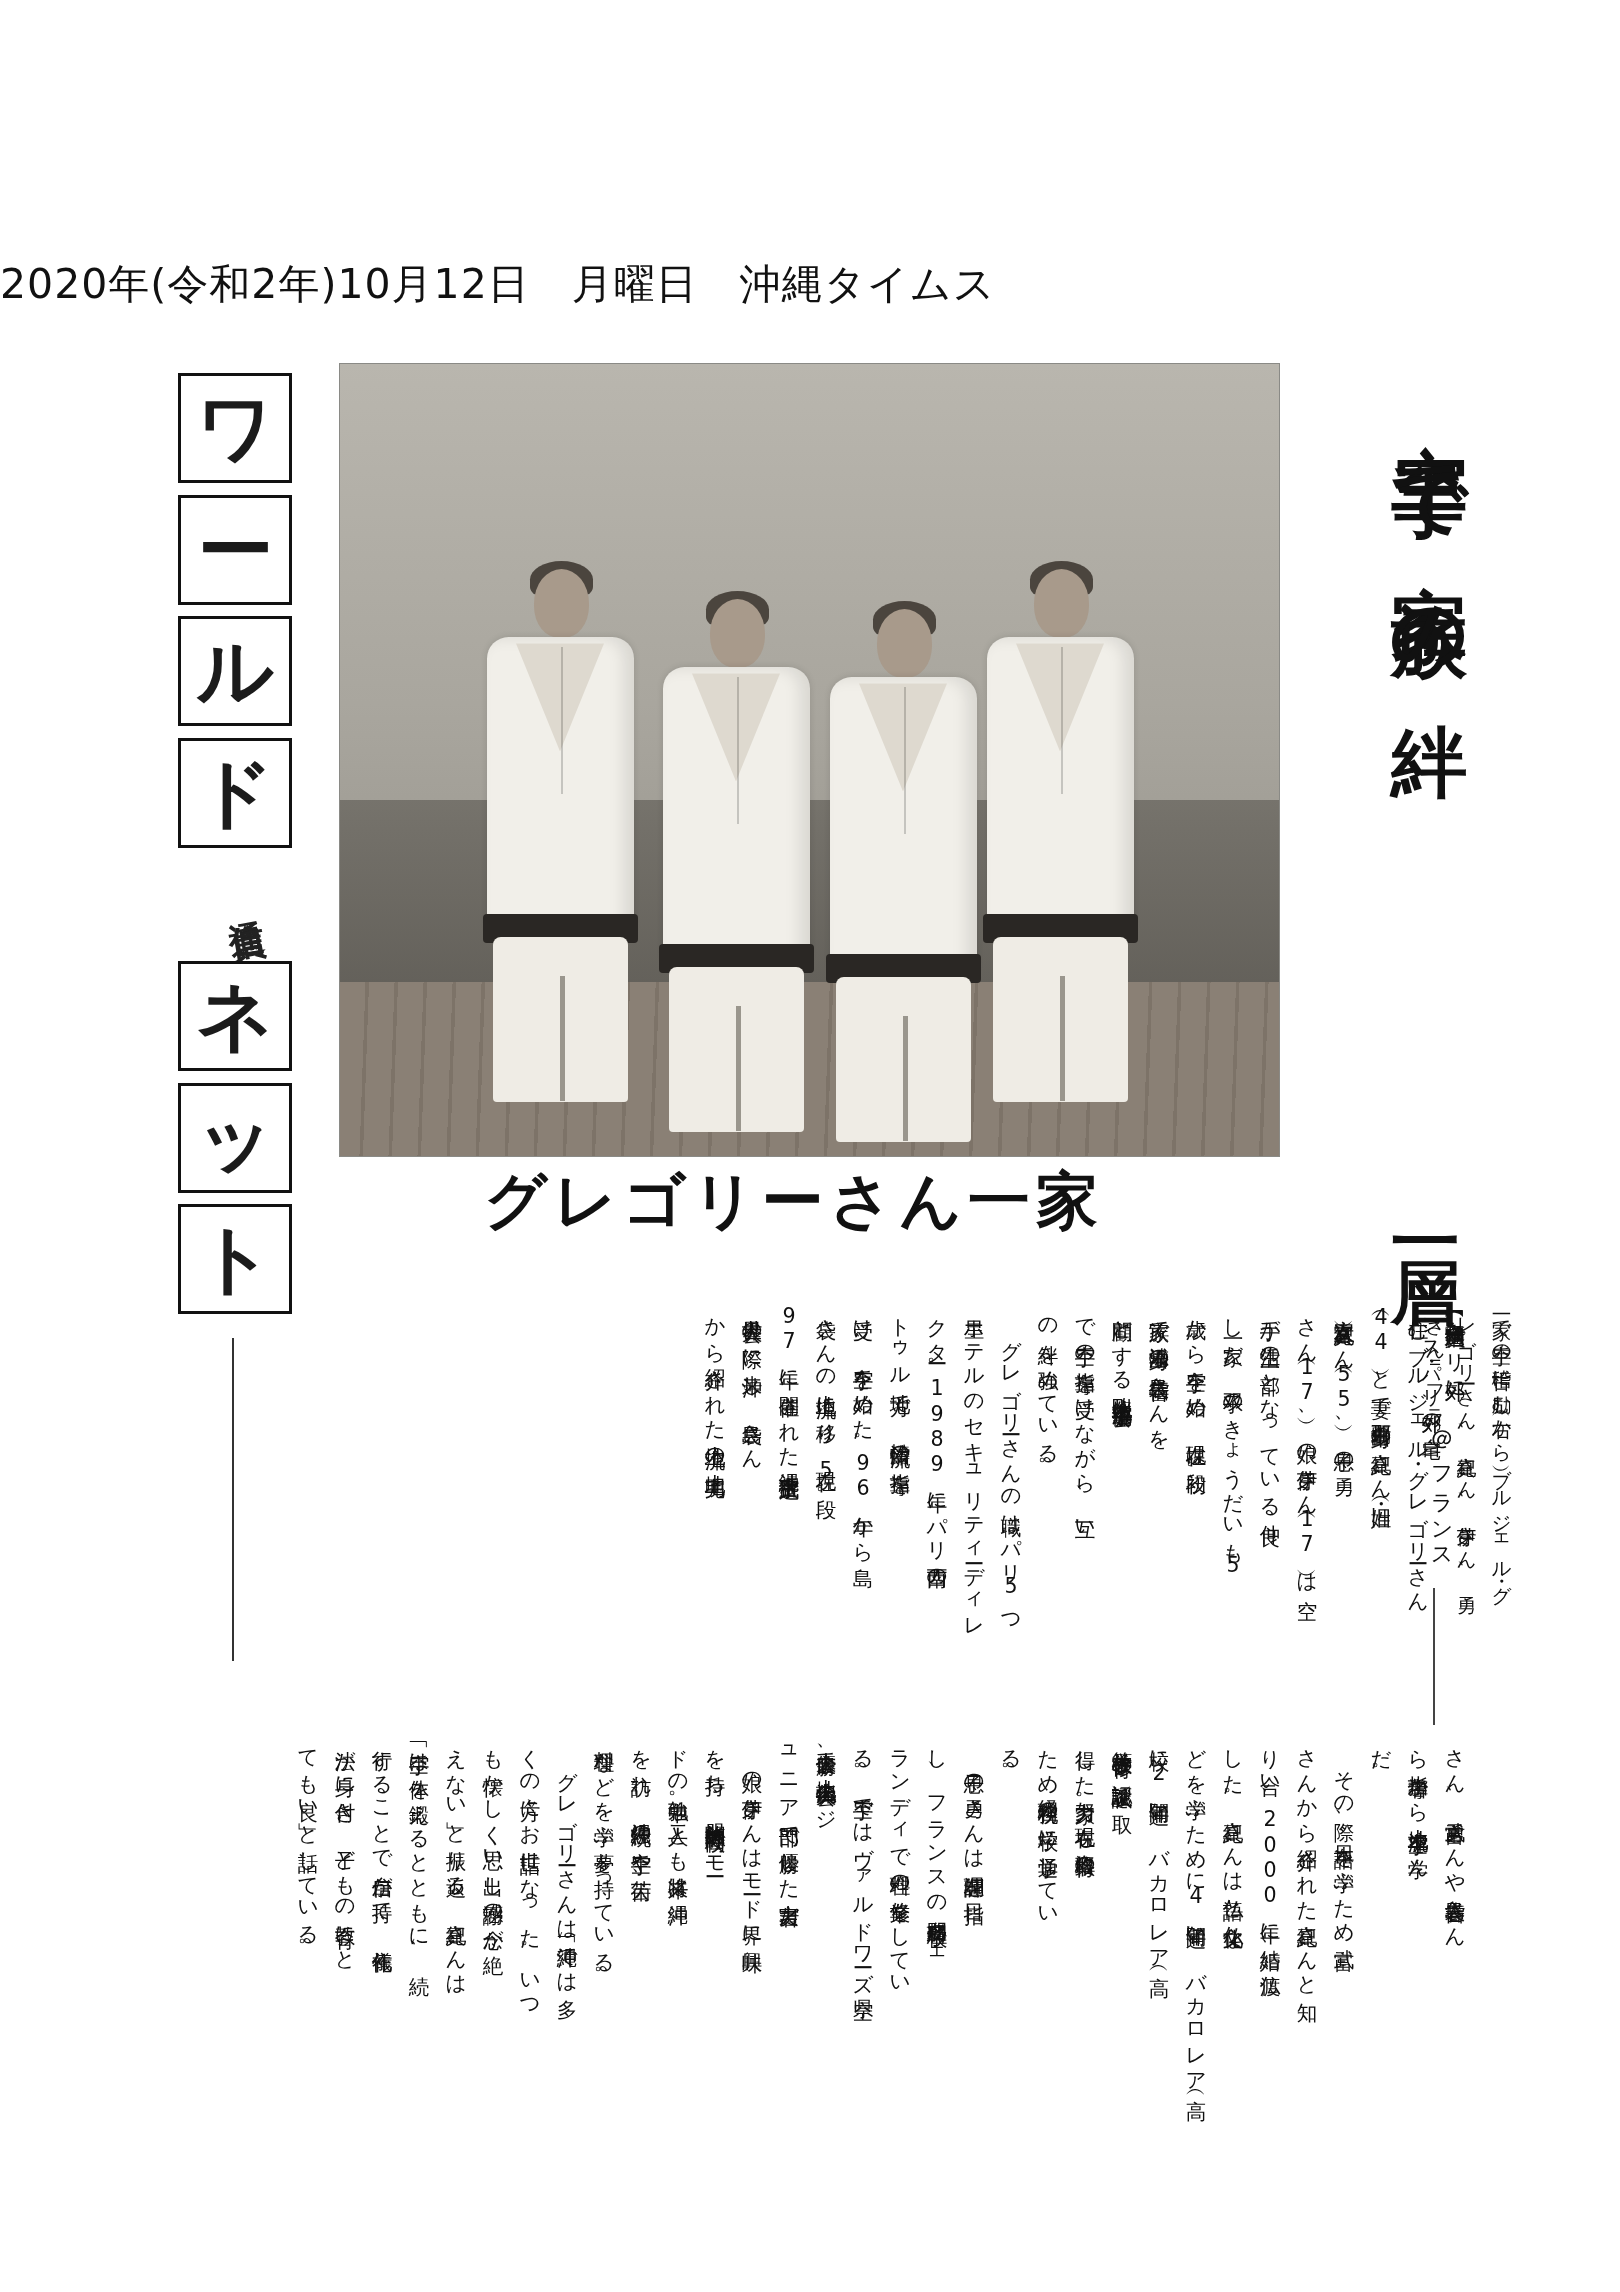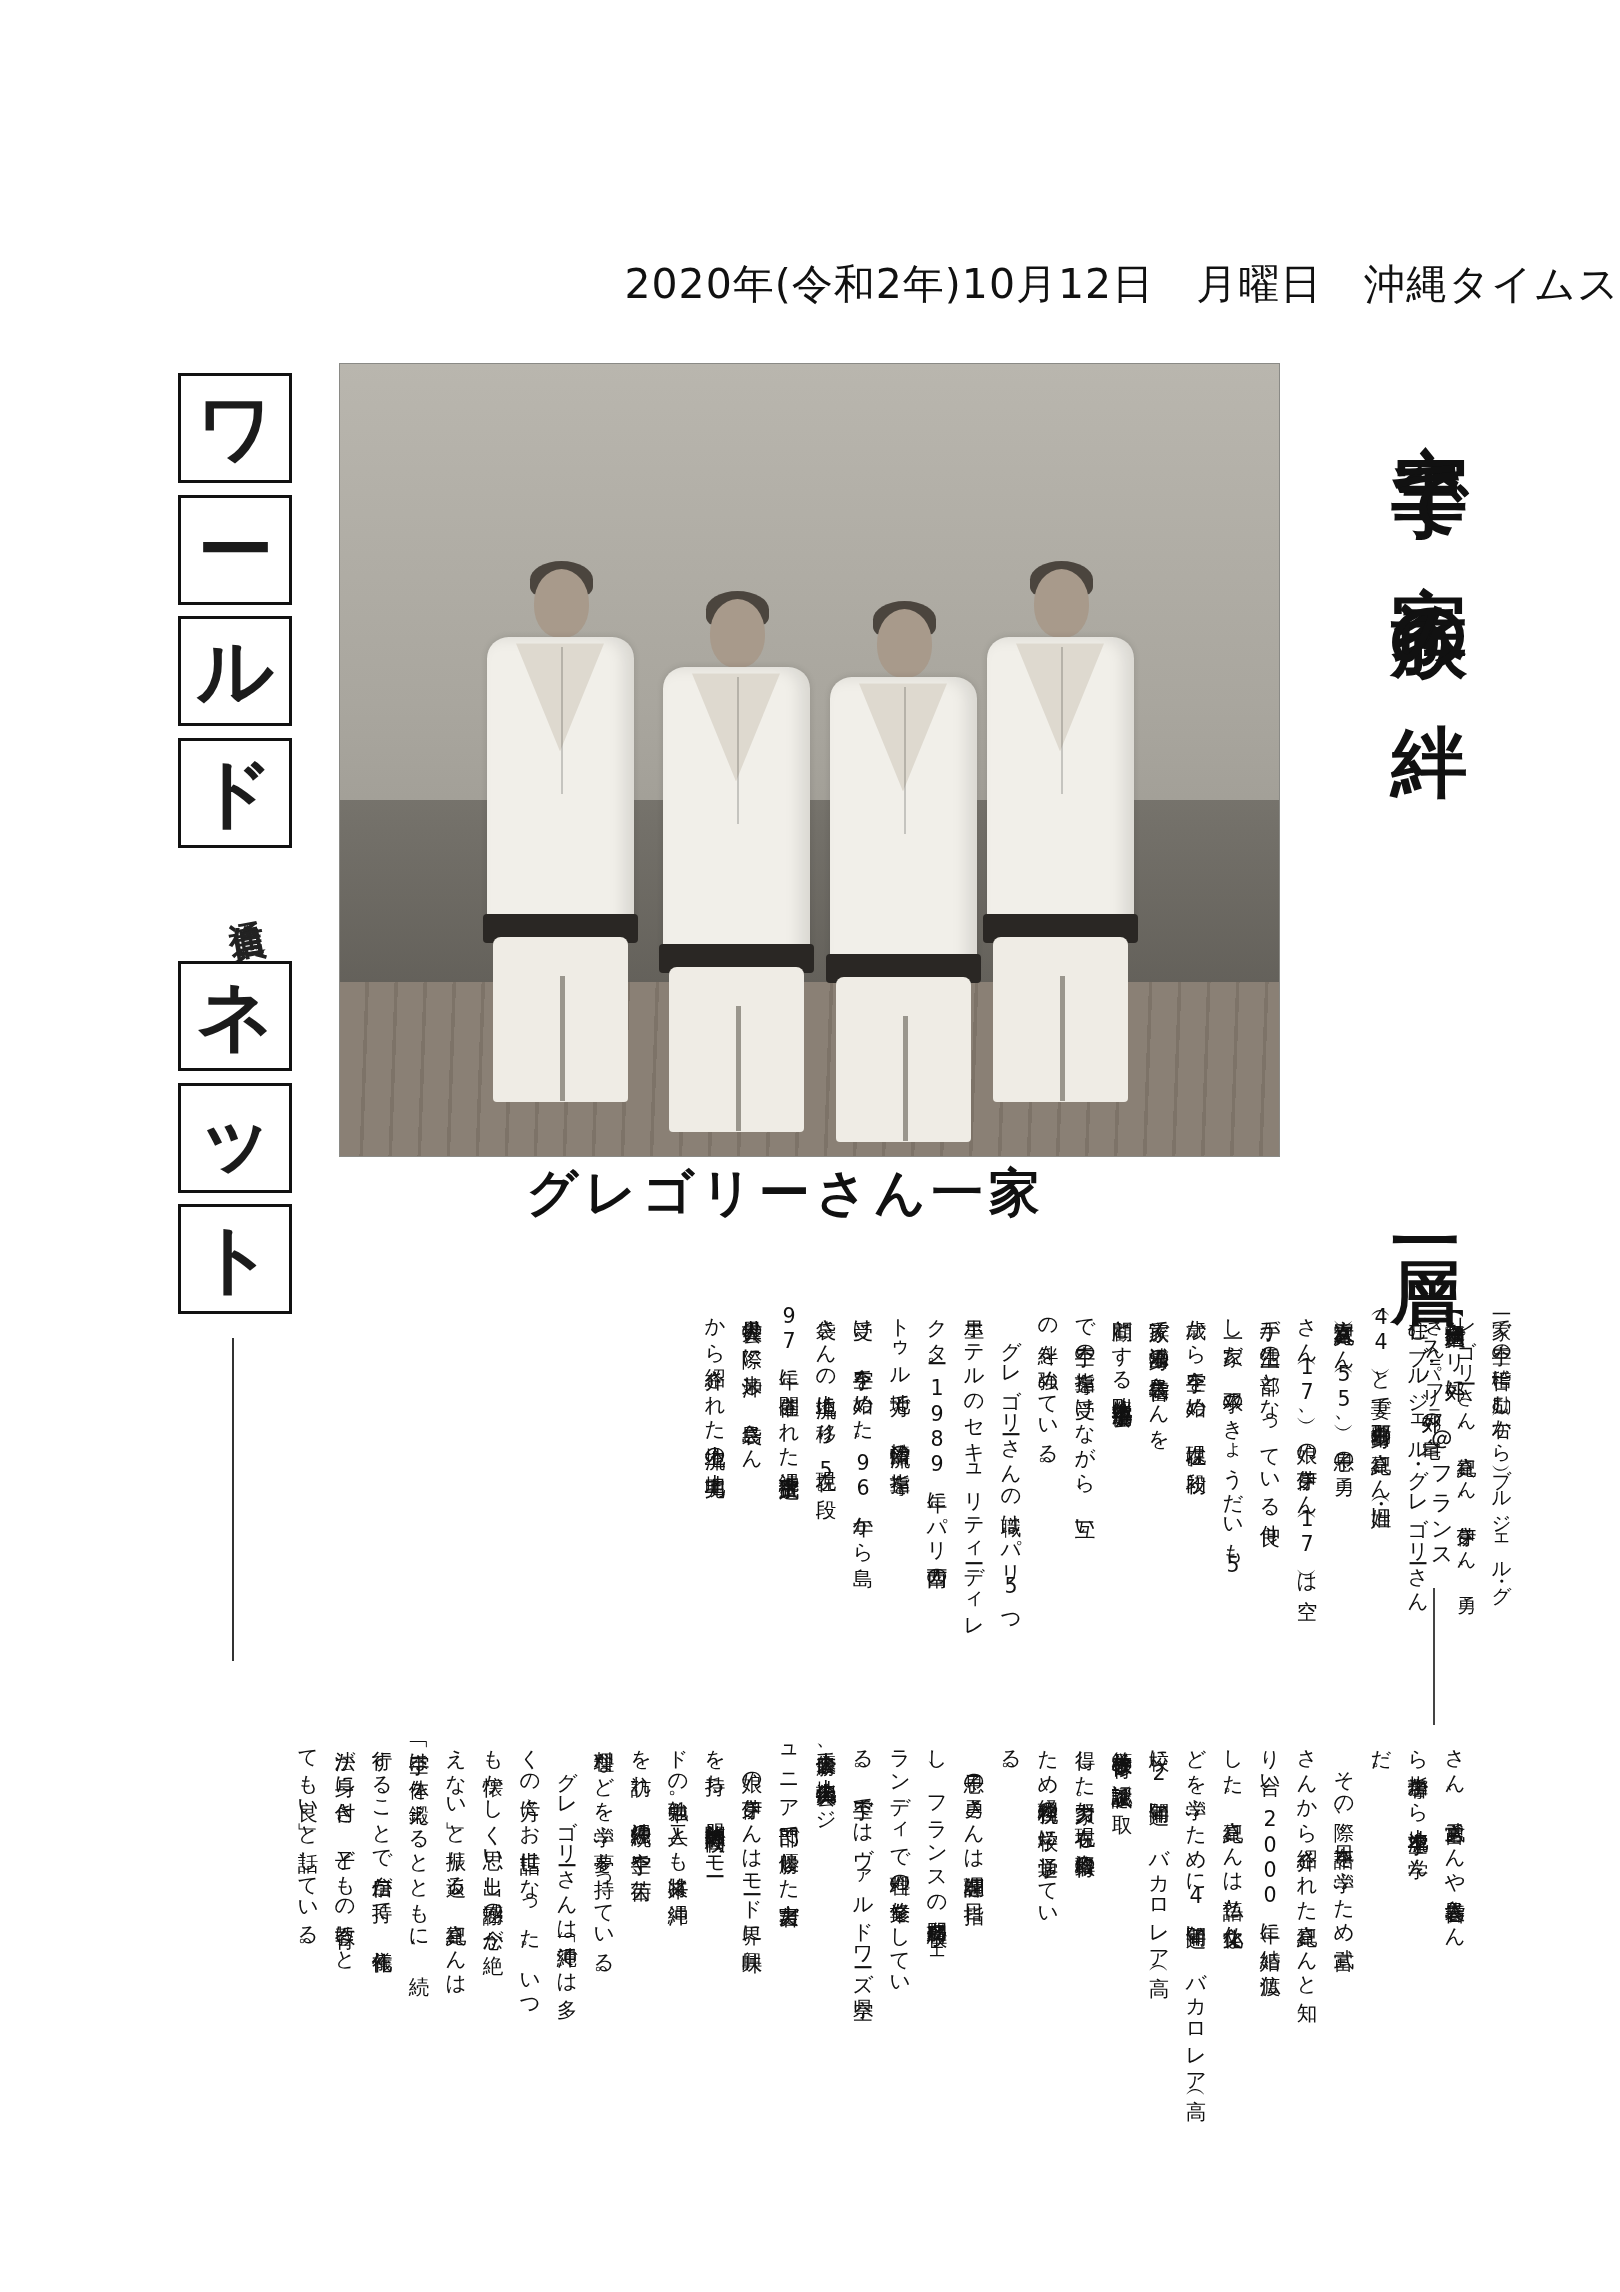--- a/index.html
+++ b/index.html
@@ -15,21 +15,21 @@
     color: #1b1b1b;
     overflow: hidden;
   }
 
   
   .date-line {
     position: absolute;
     top: 257px;
     left: 0;
     width: 1620px;
-    text-align: right;
+    text-align: left;
     font-size: 41px;
     letter-spacing: 1px;
     font-family: "DejaVu Sans", sans-serif;
     color: #111;
     white-space: nowrap;
   }
 
   
   .clipping {
     position: absolute;
@@ -190,25 +190,25 @@
     background: #4b453e;
     border-radius: 50% 50% 30% 30%;
   }
   .f1 { left: 147px; }
   .f2 { left: 323px; height: 529px; }
   .f3 { left: 490px; height: 519px; }
   .f4 { left: 647px; }
 
   .photo-caption {
     position: absolute;
-    left: 296px;
+    left: 304px;
     top: 796px;
     width: 686px;
     text-align: center;
-    font-size: 51px;
+    font-size: 62px;
     font-weight: bold;
     letter-spacing: 5.9px;
     color: #111;
     font-family: "DejaVu Sans", sans-serif;
     white-space: nowrap;
   }
 
   
   .headline {
     position: absolute;

